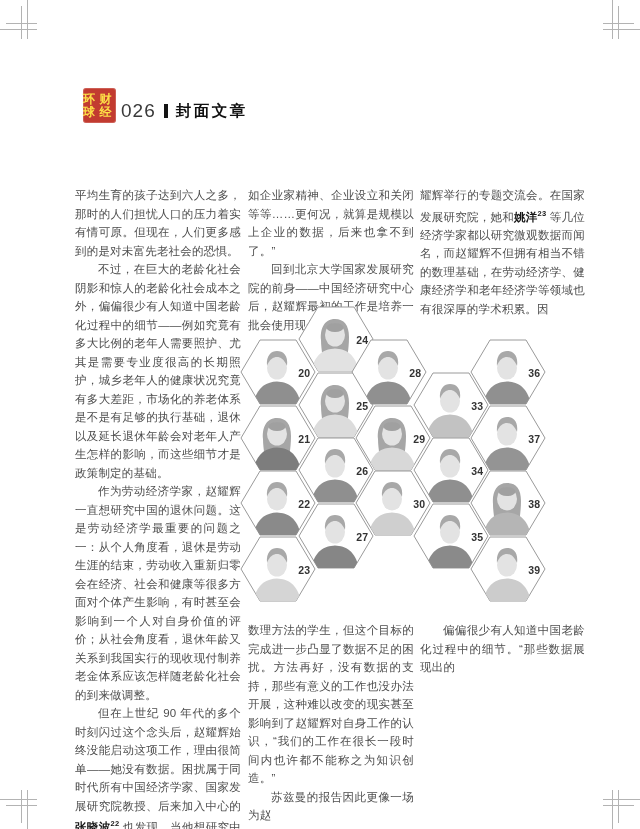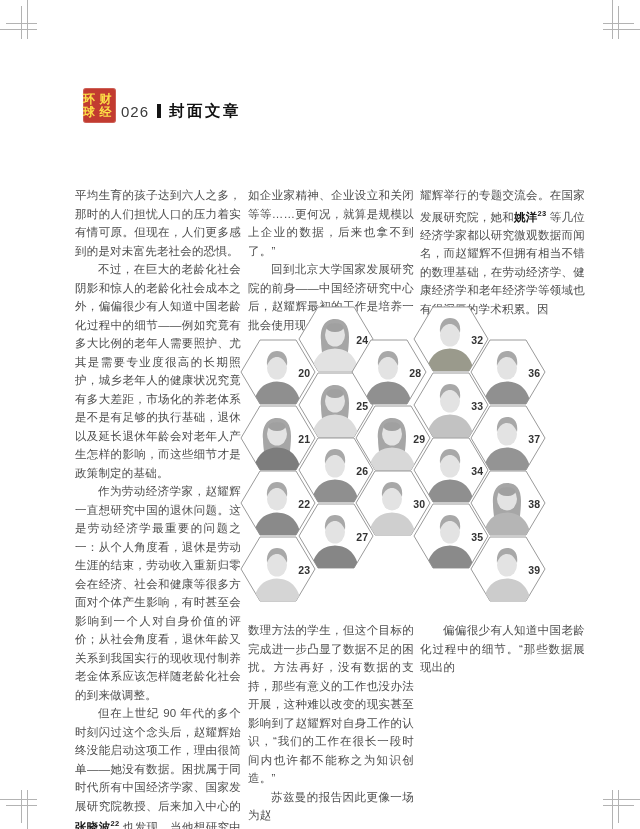--- a/index.html
+++ b/index.html
@@ -15,21 +15,21 @@
     position:absolute; left:83px; top:88px; width:33px; height:35px;
     background:#c23b30; border-radius:3px;
     display:flex; flex-direction:row; align-items:center; justify-content:center;
     color:#fde047; font-weight:bold; font-size:12px; line-height:13px; letter-spacing:1px;
     box-shadow: inset 0 0 0 1px rgba(255,255,255,0.18);
   }
   .header-row {
     position:absolute; left:121px; top:100px; height:22px;
     display:flex; align-items:center;
   }
-  .pagenum { font-size:15px; color:#3a3a3a; letter-spacing:1px; }
+  .pagenum { font-size:19px; color:#3a3a3a; letter-spacing:1px; }
   .hdr-divider { width:4px; height:14px; background:#141414; margin:0 8px; }
   .section-title { font-size:15.5px; font-weight:bold; color:#101010; letter-spacing:2.5px; }
 
   
   .textcol {
     position:absolute; font-size:11.5px; line-height:18.5px; color:#4d4d4d;
     text-align:justify; letter-spacing:0.2px;
   }
   .textcol p { margin:0; }
   .textcol p.indent { text-indent:2em; }
@@ -248,34 +248,20 @@
             </clipPath>
           </defs>
           <polygon points="1,33 20,1 56,1 75,33 56,65 20,65" fill="#ffffff" stroke="#9a9a9a" stroke-width="1"></polygon>
           <g clip-path="url(#hexclip30)">
             <ellipse cx="37" cy="29" rx="10" ry="11.5" fill="#e3e3e3"></ellipse>
             <path d="M27 27 C26 16 31.5 12 37 12 C43 12 48.5 16 47 27 C44 20 40.5 18 37 18 C33.5 18 29.5 20 27 27 Z" fill="#a8a8a8"></path>
             <path d="M13 66 C16.5 48 26 43 37 42.5 C48 43 57.5 48 61 66 Z" fill="#cfcfcf"></path>
           </g>
           <text x="70" y="37.5" text-anchor="end" font-size="10.5" font-weight="bold" fill="#333333" font-family="Liberation Sans, sans-serif">30</text>
         </svg></div>
-      <div class="hexcell" style="left: 172.5px; top: 0px;"><svg width="76" height="66" viewBox="0 0 76 66">
-          <defs>
-            <clipPath id="hexclip32">
-              <polygon points="1,33 20,1 56,1 75,33 56,65 20,65"></polygon>
-            </clipPath>
-          </defs>
-          <polygon points="1,33 20,1 56,1 75,33 56,65 20,65" fill="#ffffff" stroke="#9a9a9a" stroke-width="1"></polygon>
-          <g clip-path="url(#hexclip32)">
-            <ellipse cx="37" cy="29" rx="10" ry="11.5" fill="#e3e3e3"></ellipse>
-            <path d="M27 27 C26 16 31.5 12 37 12 C43 12 48.5 16 47 27 C44 20 40.5 18 37 18 C33.5 18 29.5 20 27 27 Z" fill="#a8a8a8"></path>
-            <path d="M13 66 C16.5 48 26 43 37 42.5 C48 43 57.5 48 61 66 Z" fill="#9a9a8c"></path>
-          </g>
-          <text x="70" y="37.5" text-anchor="end" font-size="10.5" font-weight="bold" fill="#333333" font-family="Liberation Sans, sans-serif">32</text>
-        </svg></div>
       <div class="hexcell" style="left: 172.5px; top: 65.5px;"><svg width="76" height="66" viewBox="0 0 76 66">
           <defs>
             <clipPath id="hexclip33">
               <polygon points="1,33 20,1 56,1 75,33 56,65 20,65"></polygon>
             </clipPath>
           </defs>
           <polygon points="1,33 20,1 56,1 75,33 56,65 20,65" fill="#ffffff" stroke="#9a9a9a" stroke-width="1"></polygon>
           <g clip-path="url(#hexclip33)">
             <ellipse cx="37" cy="29" rx="10" ry="11.5" fill="#e3e3e3"></ellipse>
             <path d="M27 27 C26 16 31.5 12 37 12 C43 12 48.5 16 47 27 C44 20 40.5 18 37 18 C33.5 18 29.5 20 27 27 Z" fill="#a8a8a8"></path>

